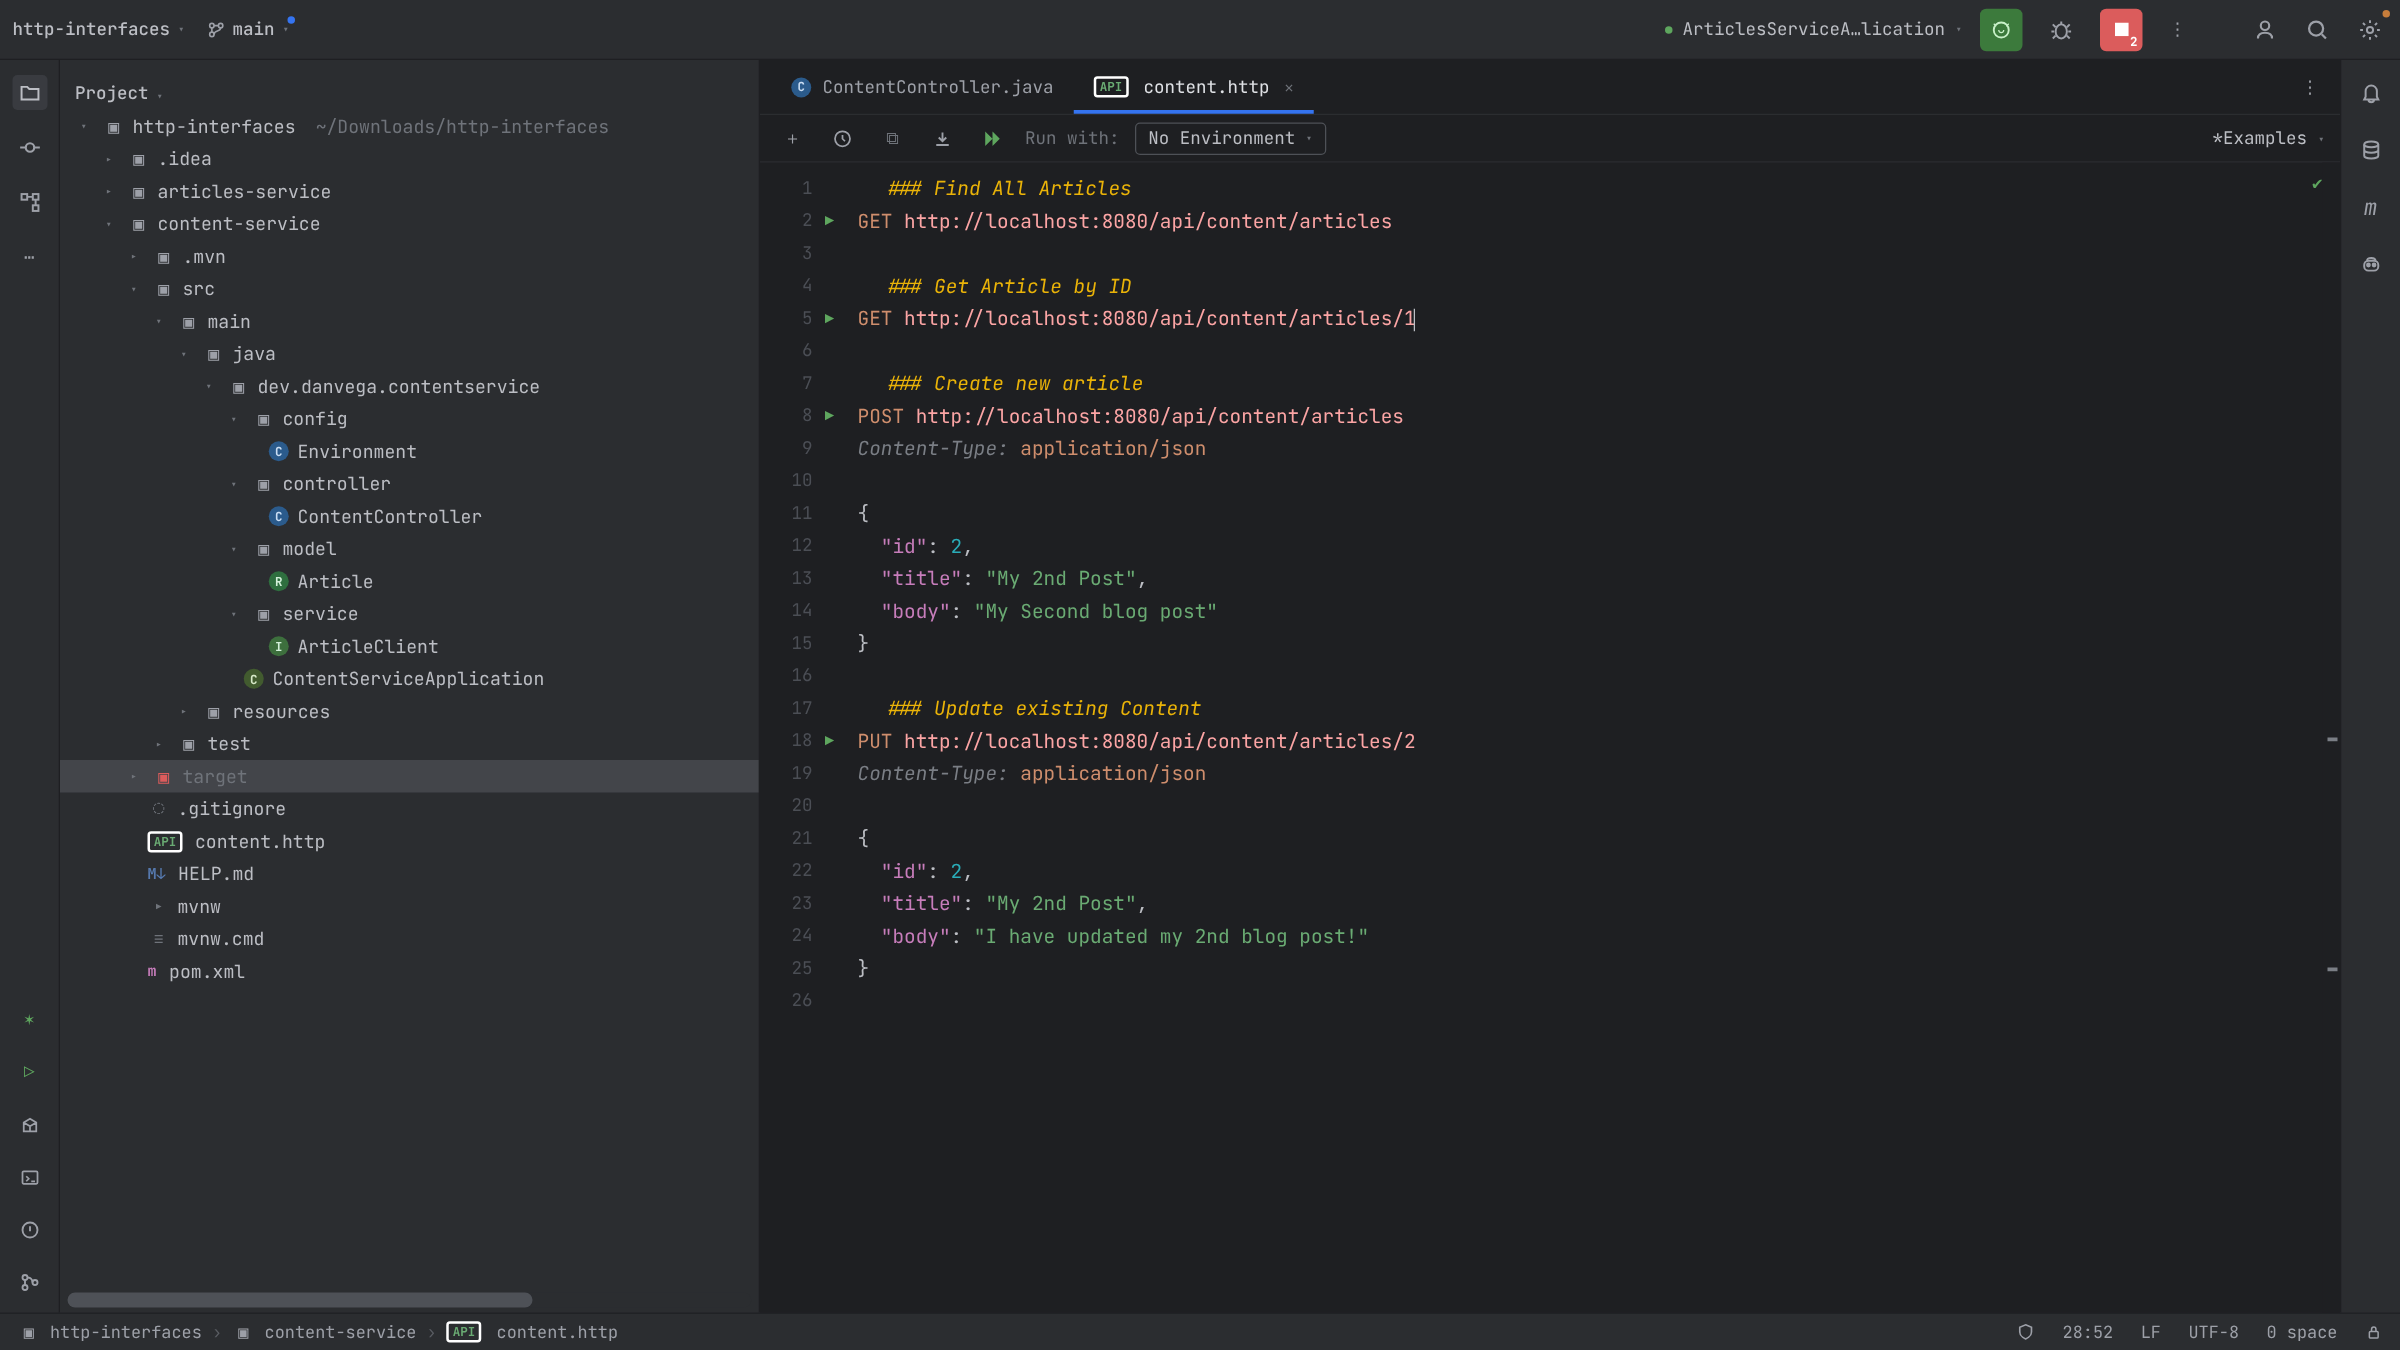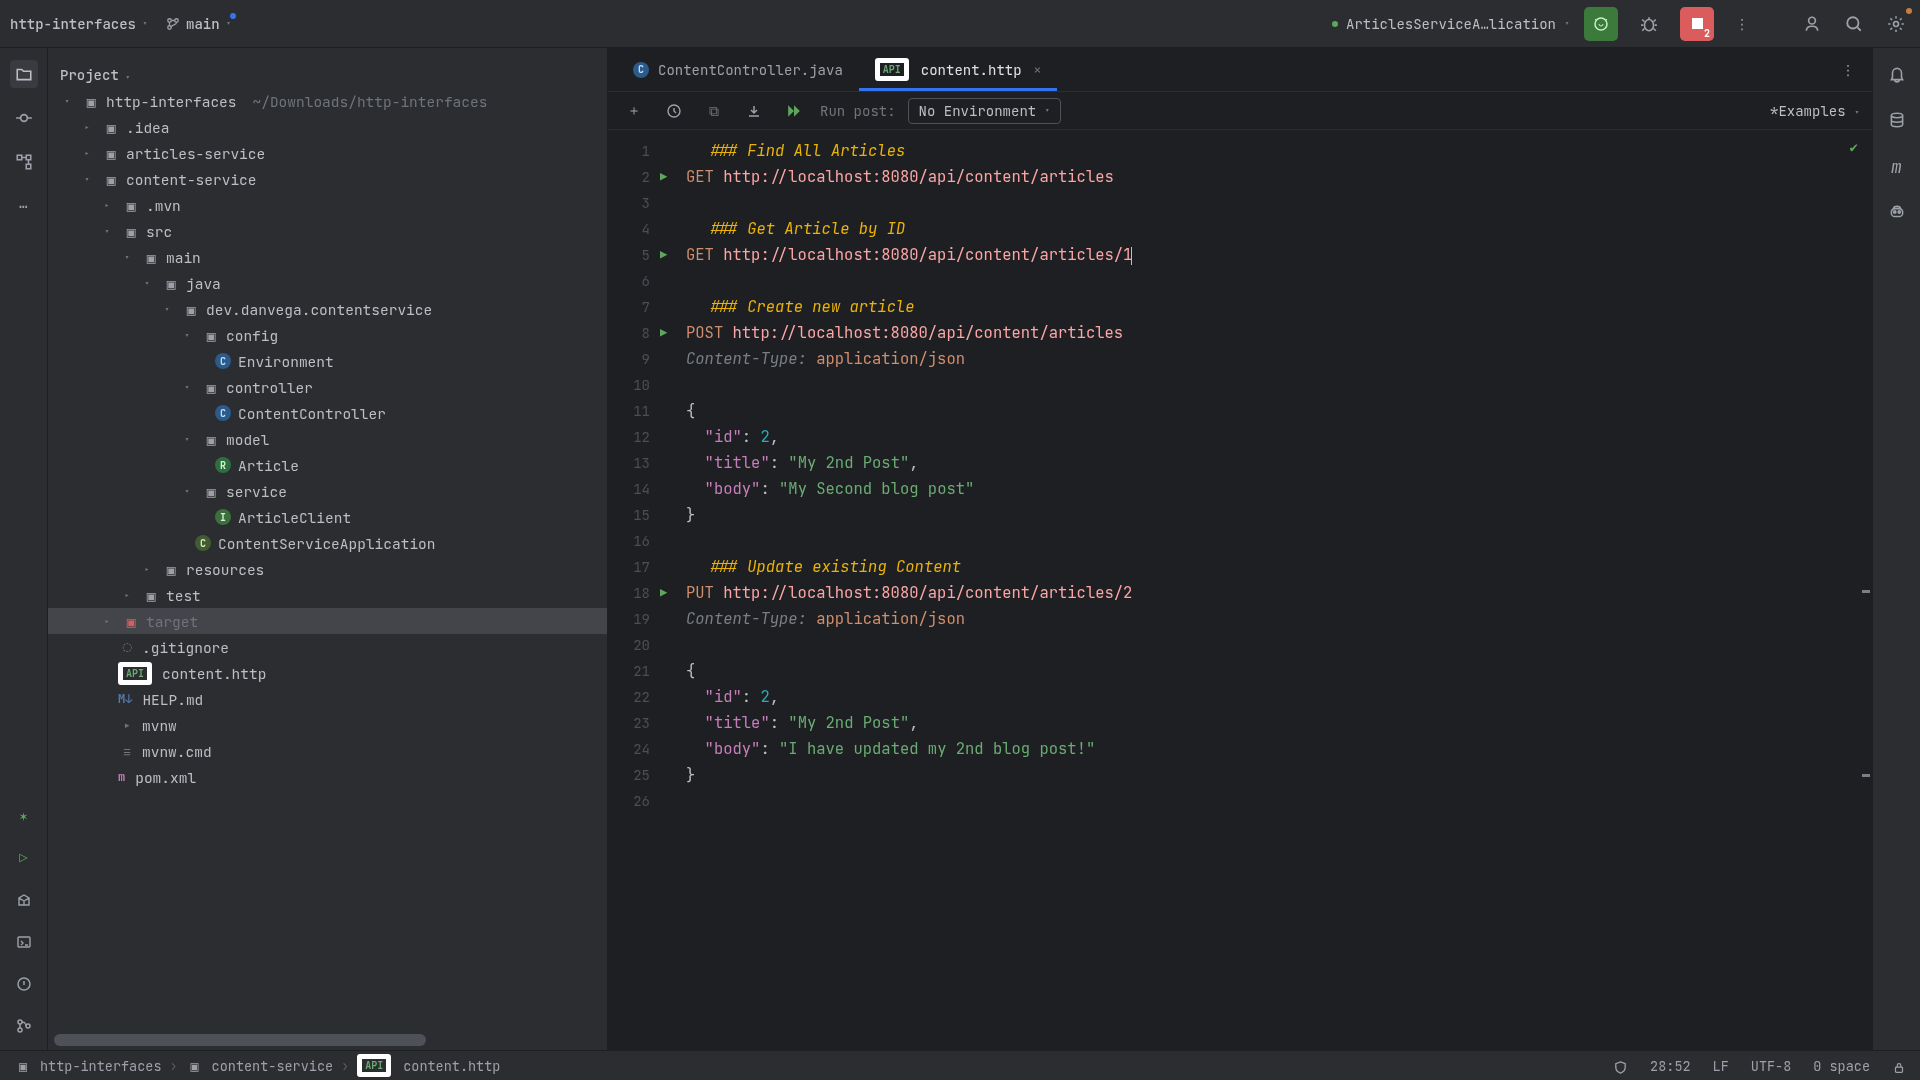--- a/index.html
+++ b/index.html
@@ -53,27 +53,27 @@
   .prop{ color:#c77dbb; }
   .caret{ display:inline-block; width:1px; height:18px; background:#bcbec4; vertical-align:middle; margin-left:-1px;}
   .top-check{ position:absolute; top:8px; right:14px; color:#5ea65e;}
   .mini-map{ width:14px; background:#1e1f22; position:relative;}
   .mini-map .mark{ position:absolute; right:2px; width:8px; height:3px; background:#7a7e85;}
   .scrollbar-h{ height:12px; background:#2b2d30; margin:0 6px 4px 6px; border-radius:6px; position:relative;}
   .scrollbar-h .thumb{ position:absolute; left:0; width:68%; top:0; bottom:0; background:#4e5157; border-radius:6px;}
   .statusbar{ height:30px; background:#2b2d30; border-top:1px solid #1e1f22; display:flex; align-items:center; padding:0 14px; gap:14px; font-size:13.5px; color:#9da0a8;}
   .statusbar .crumb{ display:flex; align-items:center; gap:8px;}
   .statusbar .sep{ color:#5a5d63;}
-  .statusbar .right{ margin-left:auto; display:flex; align-items:flex-end; gap:22px;}
+  .statusbar .right{ margin-left:auto; display:flex; align-items:center; gap:22px;}
   .folder-ico{ color:#9da0a8;}
   .c-badge{ width:16px; height:16px; border-radius:50%; background:#2b5b8c; color:#c9ddf3; font-size:10px; display:inline-flex; align-items:center; justify-content:center; font-weight:700;}
   .r-badge{ width:16px; height:16px; border-radius:50%; background:#2f6f3f; color:#d2f0d9; font-size:10px; display:inline-flex; align-items:center; justify-content:center; font-weight:700;}
   .i-badge{ width:16px; height:16px; border-radius:50%; background:#3d6f3d; color:#d2f0d9; font-size:10px; display:inline-flex; align-items:center; justify-content:center; font-weight:700;}
   .g-badge{ width:16px; height:16px; border-radius:50%; background:#425b2f; color:#d7e9c8; font-size:10px; display:inline-flex; align-items:center; justify-content:center; font-weight:700;}
-  .api-badge{ color:#6aab73; font-size:10px; font-weight:700; border:5px solid #ffffff; border-radius:3px; padding:0 3px; margin-right:4px;}
+  .api-badge{ color:#6aab73; font-size:10px; font-weight:700; border:2px solid #ffffff; border-radius:3px; padding:0 3px; margin-right:4px;}
   .m-badge{ color:#567ab0; font-weight:700; font-size:12px; margin-right:4px;}
   .play-green{ color:#5ea65e; }
   .dot-green{ width:6px; height:6px; border-radius:50%; background:#5ea65e; display:inline-block;}
   .tb-vcsdot{ position:relative; }
   .tb-vcsdot::after{content:""; position:absolute; top:-2px; right:-4px; width:6px;height:6px;border-radius:50%; background:#3574f0;}
   .settings-dot{ position:relative;}
   .settings-dot::after{content:""; position:absolute; top:-2px; right:-2px; width:6px;height:6px;border-radius:50%; background:#c77d3b;}
 </style>
 </head>
 <body>
@@ -403,21 +403,21 @@
       <div class="icon-btn">
         <svg width="16" height="16" viewBox="0 0 16 16" fill="none" stroke="#9da0a8" stroke-width="1.5">
             <path d="M3 13h10M8 3v7M5 7l3 3 3-3"></path>
           </svg>
       </div>
       <div class="icon-btn play-green">
         <svg width="14" height="14" viewBox="0 0 12 12">
             <path d="M1 1l5 5-5 5zM6 1l5 5-5 5z" fill="#5ea65e"></path>
           </svg>
       </div>
-      <span class="grey">Run post:</span>
+      <span class="grey">Run with:</span>
       <div class="env-pill">
         <span>No Environment</span>
         <span class="chevron">▾</span>
       </div>
       <div class="subbar-right">
         <span><span>*Examples</span> <span class="chevron">▾</span></span>
       </div>
     </div>
 
     <div class="editor-body">

